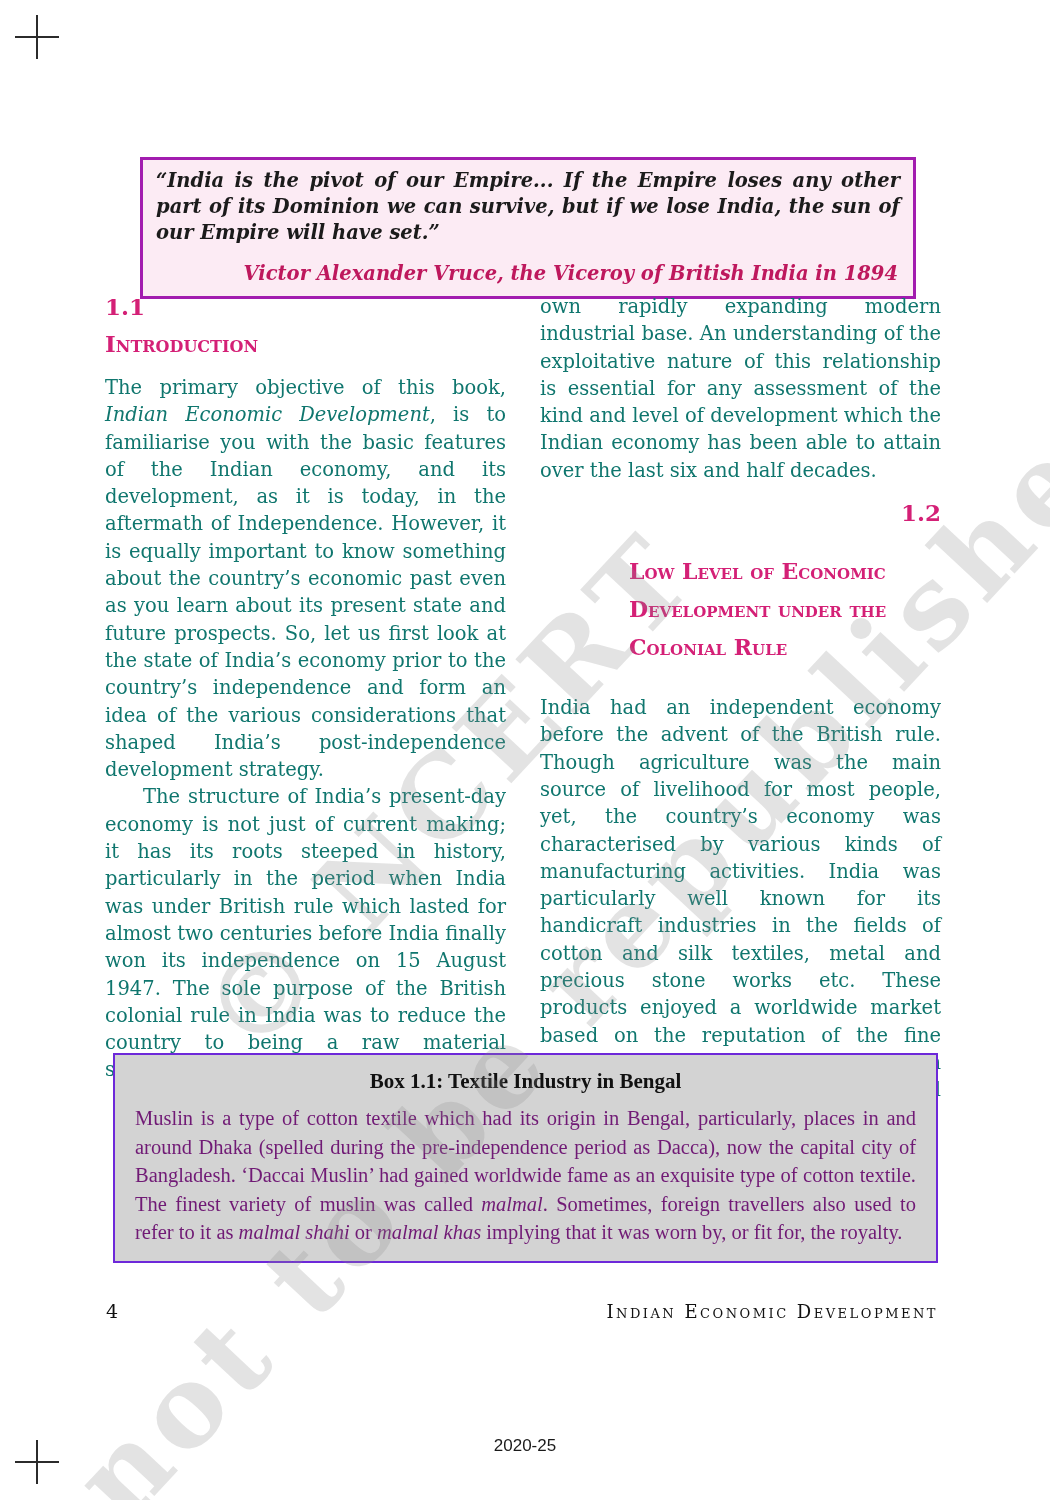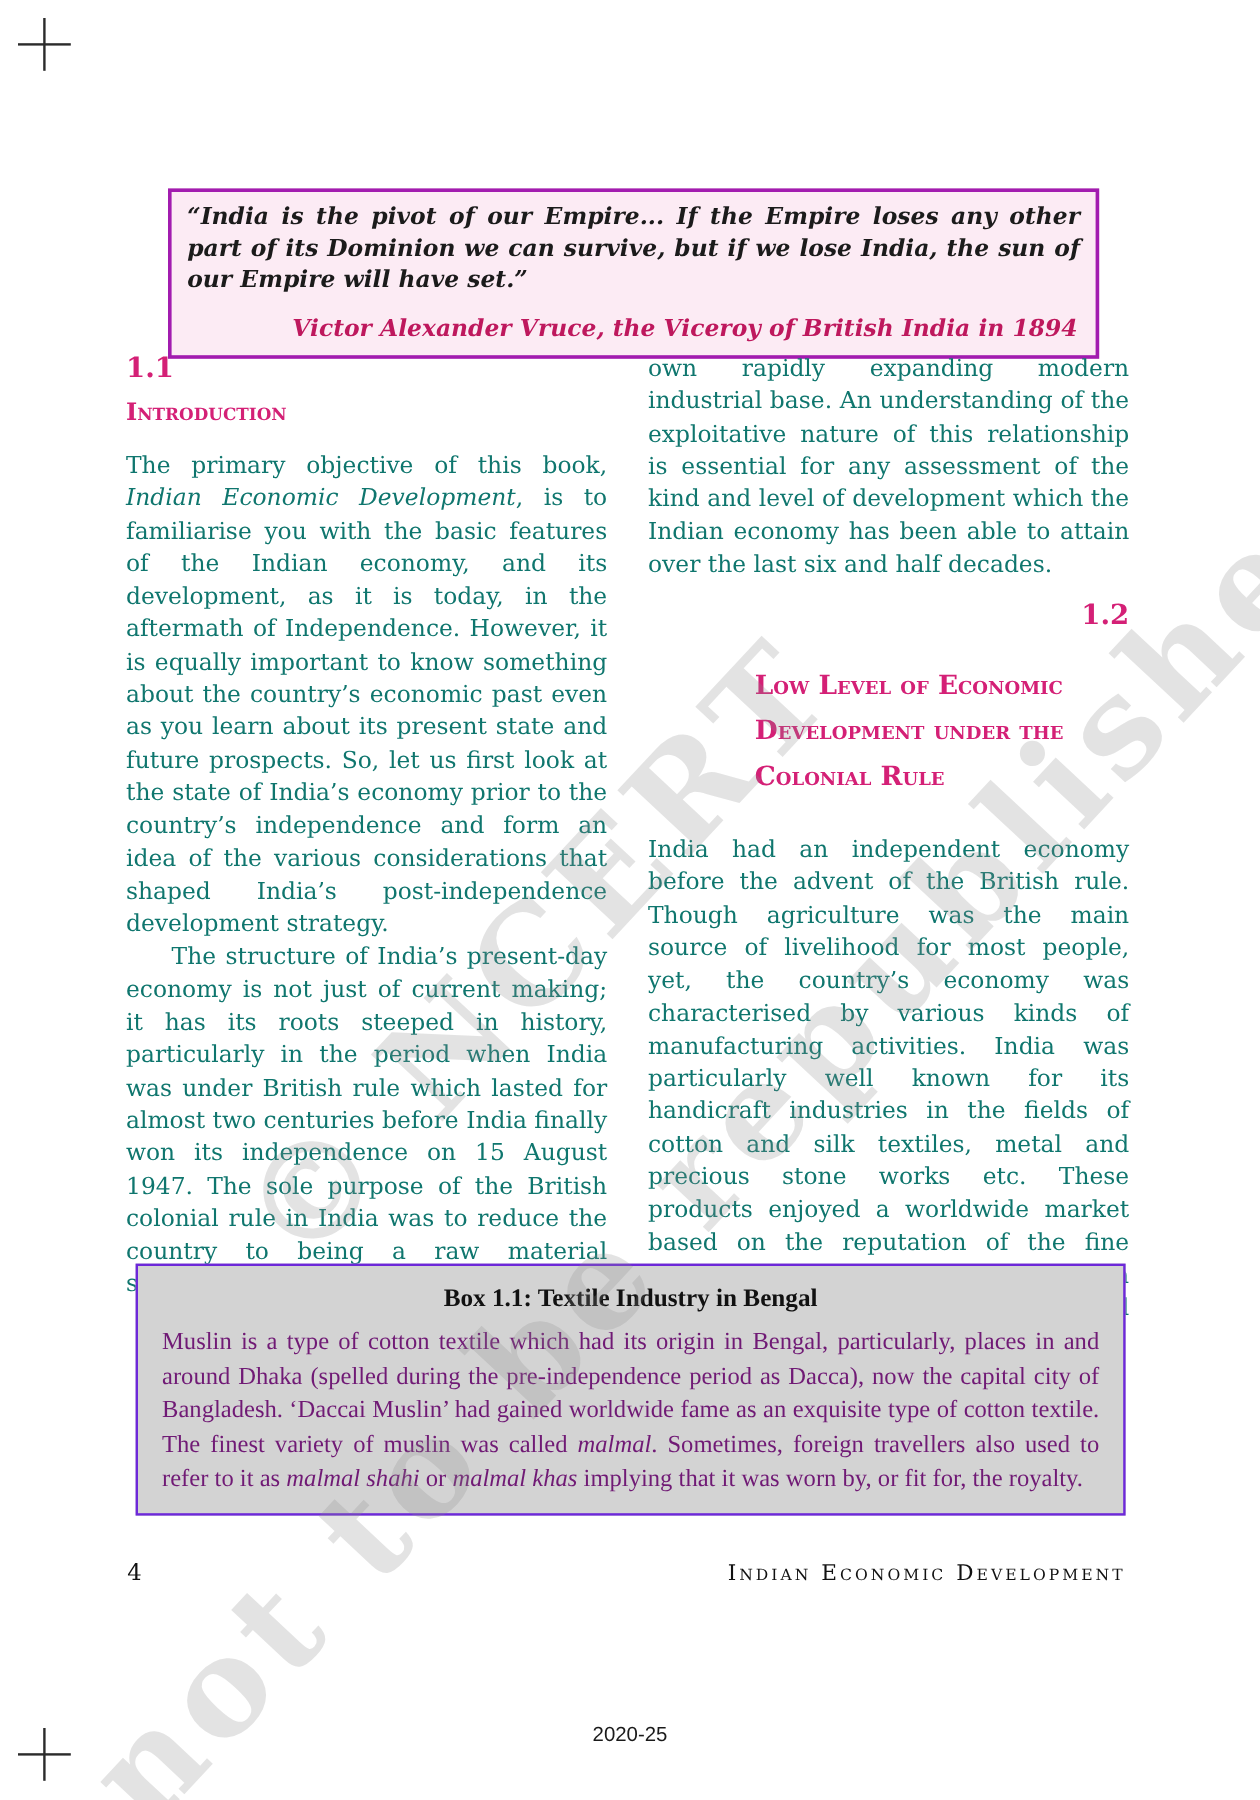--- a/index.html
+++ b/index.html
@@ -53,21 +53,21 @@
   .columns{
     position:absolute;left:105px;top:293px;width:836px;
     display:flex;gap:34px;z-index:1;
   }
   .col{width:401px;}
   .sec{
     display:flex;margin:0 0 17px 0;
     color:#d42076;font-weight:bold;flex-direction:column;
   }
   .sec .num{font-size:23px;line-height:27px;flex-shrink:0;}
-  .sec .title{font-variant:small-caps;font-size:20px;line-height:27px;}
+  .sec .title{font-variant:small-caps;font-size:23px;line-height:27px;}
   .sec.s11{gap:10px;}
   .sec.s12{gap:26px;margin:15px 0 28px 0;align-items:flex-end;}
   .sec.s12 .title{font-size:22px;line-height:38px;width:312px;}
   .body{
     margin:0;font-size:19.5px;line-height:27.3px;
     text-align:justify;color:#0f766e;
   }
   .body .ital{font-style:italic;}
   .indent{text-indent:38px;}
   

